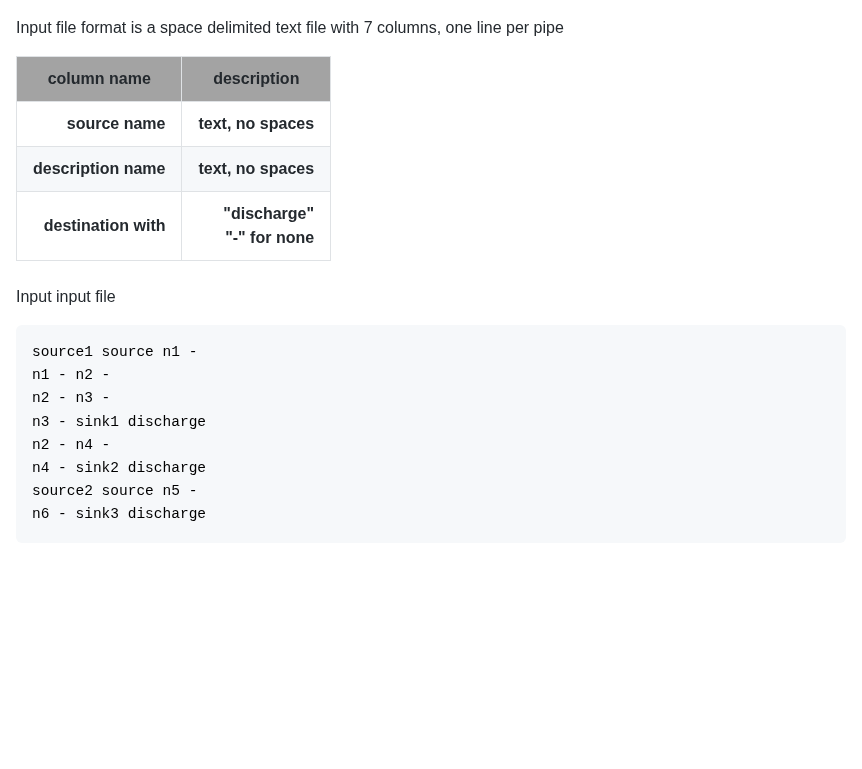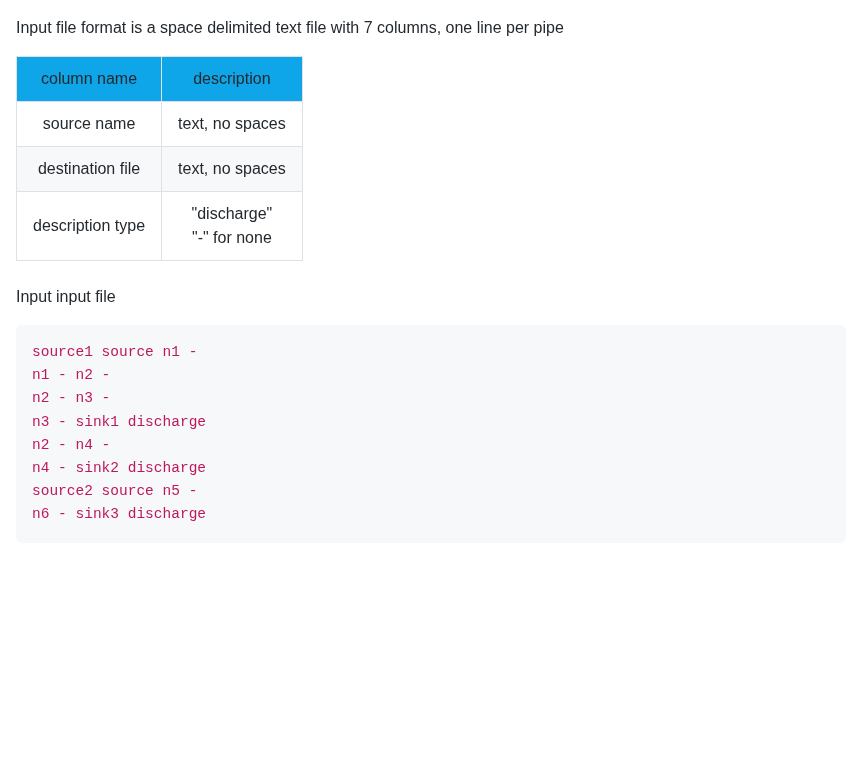--- a/index.html
+++ b/index.html
@@ -21,46 +21,47 @@
       border-collapse: collapse;
       border-spacing: 0;
       margin-bottom: 24px;
       display: block;
       width: max-content;
     }
     table th,
     table td {
       padding: 10px 16px;
       border: 1px solid #dfe2e5;
-      text-align: center;
+      text-align: right;
+      font-weight: bold;
     }
     table th {
-      font-weight: 400;
-      background-color: #0ea5e9;
+      font-weight: 700;
+      background-color: #a3a3a3;
       text-align: center;
     }
     table tr {
       background-color: #ffffff;
     }
     table tbody tr:nth-child(even) {
       background-color: #f6f8fa;
     }
     table td .line {
       display: block;
     }
     pre {
       background-color: #f6f8fa;
       border-radius: 6px;
       padding: 16px;
       font-family: SFMono-Regular, Consolas, "Liberation Mono", Menlo, monospace;
       font-size: 14.5px;
       line-height: 1.6;
       overflow: auto;
       margin: 0;
-      color: #be185d;
+      color: #000000;
     }
   </style>
 </head>
 <body>
 
 <p>Input file format is a space delimited text file with 7 columns, one line per pipe</p>
 
 <table>
   <thead>
     <tr>
@@ -69,27 +70,27 @@
     </tr>
   </thead>
   <tbody>
     <tr>
       <td>source name</td>
       <td>
         <span class="line">text, no spaces</span>
       </td>
     </tr>
     <tr>
-      <td>destination file</td>
+      <td>description name</td>
       <td>
         <span class="line">text, no spaces</span>
       </td>
     </tr>
     <tr>
-      <td>description type</td>
+      <td>destination with</td>
       <td>
         <span class="line">"discharge"</span>
         <span class="line">"-" for none</span>
       </td>
     </tr>
   </tbody>
 </table>
 
 <p>Input input file</p>
 

